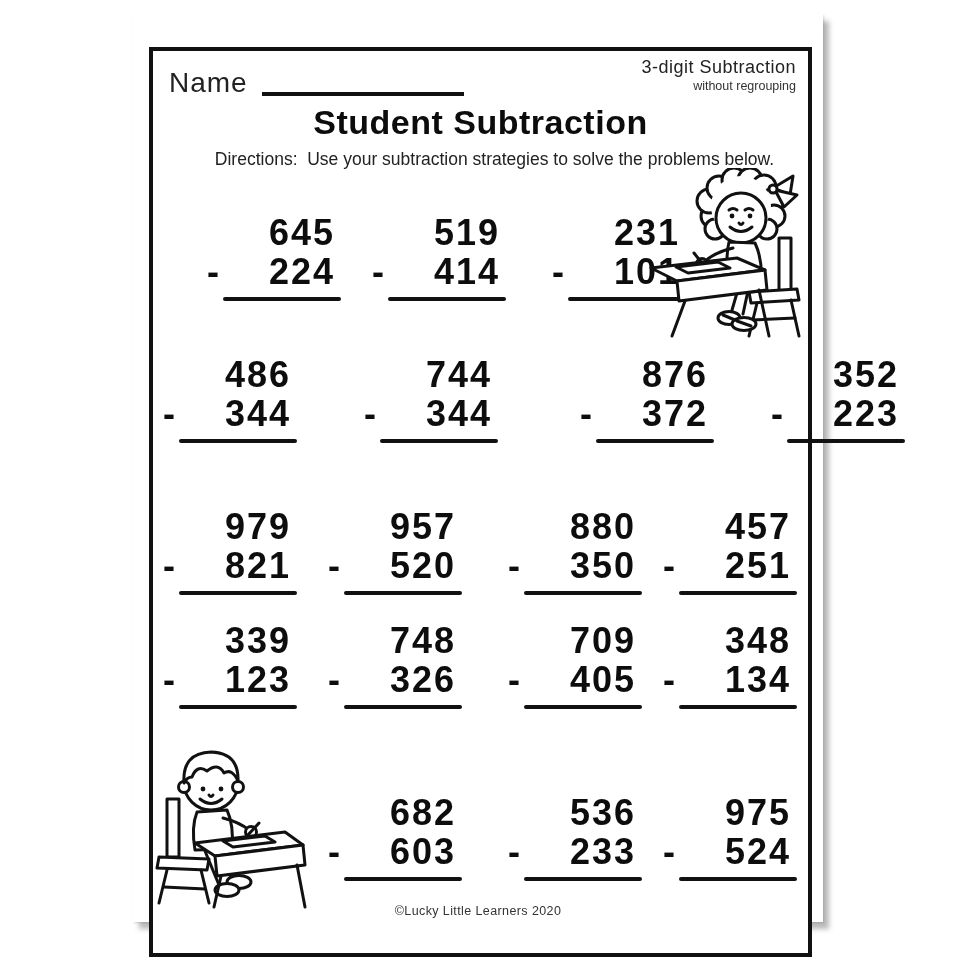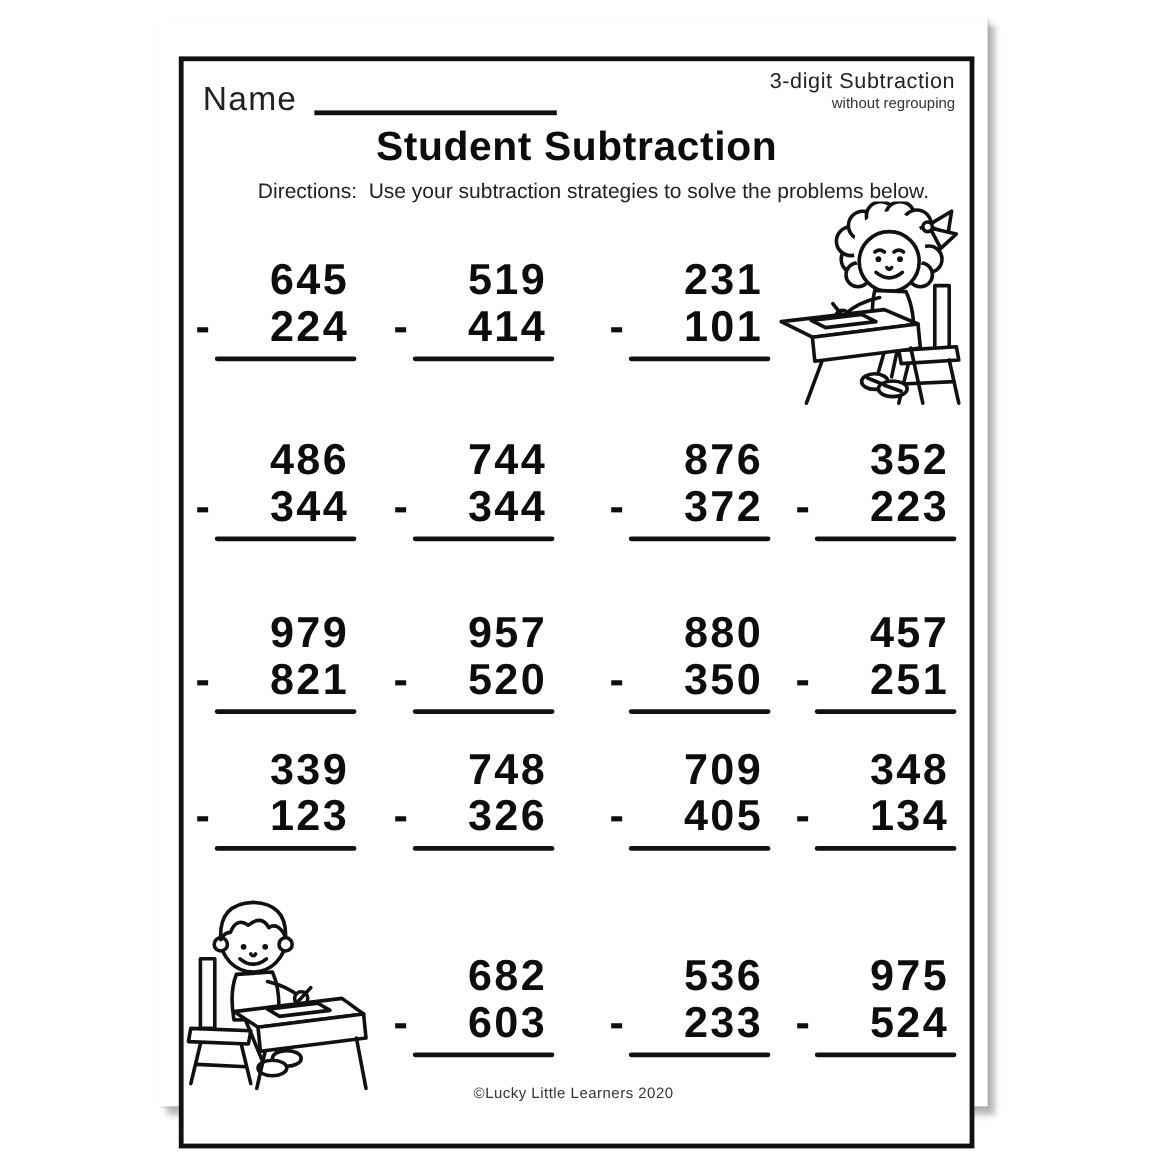--- a/index.html
+++ b/index.html
@@ -25,21 +25,21 @@
   .corner-sub { font-size:12.5px; color:#333; margin-top:1px; }
 
   .title { position:absolute; left:0; right:0; top:52px; text-align:center;
            font-size:34px; font-weight:800; letter-spacing:.5px; color:#0c0c0c; }
 
   .directions { position:absolute; left:0; right:0; top:98px; text-align:center;
                 font-size:17.5px; color:#222; white-space:pre;margin-left:28px; }
 
   
   .prow { position:absolute; left:0; right:0; display:flex; align-items:flex-start; }
-  .r1 { top:164px; } .r2 { top:314px; } .r3 { top:458px; } .r4 { top:572px; } .r5 { top:744px; }
+  .r1 { top:164px;padding-left:44px; } .r2 { top:306px;gap:36px; } .r3 { top:458px; } .r4 { top:572px; } .r5 { top:744px; }
   .cell { width:140px; flex:0 0 140px; }
   .c1 { margin-left:8px; } .c2 { margin-left:25px; } .c3 { margin-left:40px; } .c4 { margin-left:15px; }
   .spacer { visibility:hidden; }
 
   .minuend { font-size:36px; font-weight:700; line-height:1; letter-spacing:2px;
              text-align:right; padding-right:10px; color:#0d0d0d; }
   .subrow { display:flex; justify-content:space-between; align-items:baseline;
             margin-top:3px; padding-left:2px; }
   .minus { font-size:36px; font-weight:700; line-height:1; color:#0d0d0d; }
   .subtrahend { font-size:36px; font-weight:700; line-height:1; letter-spacing:2px;

